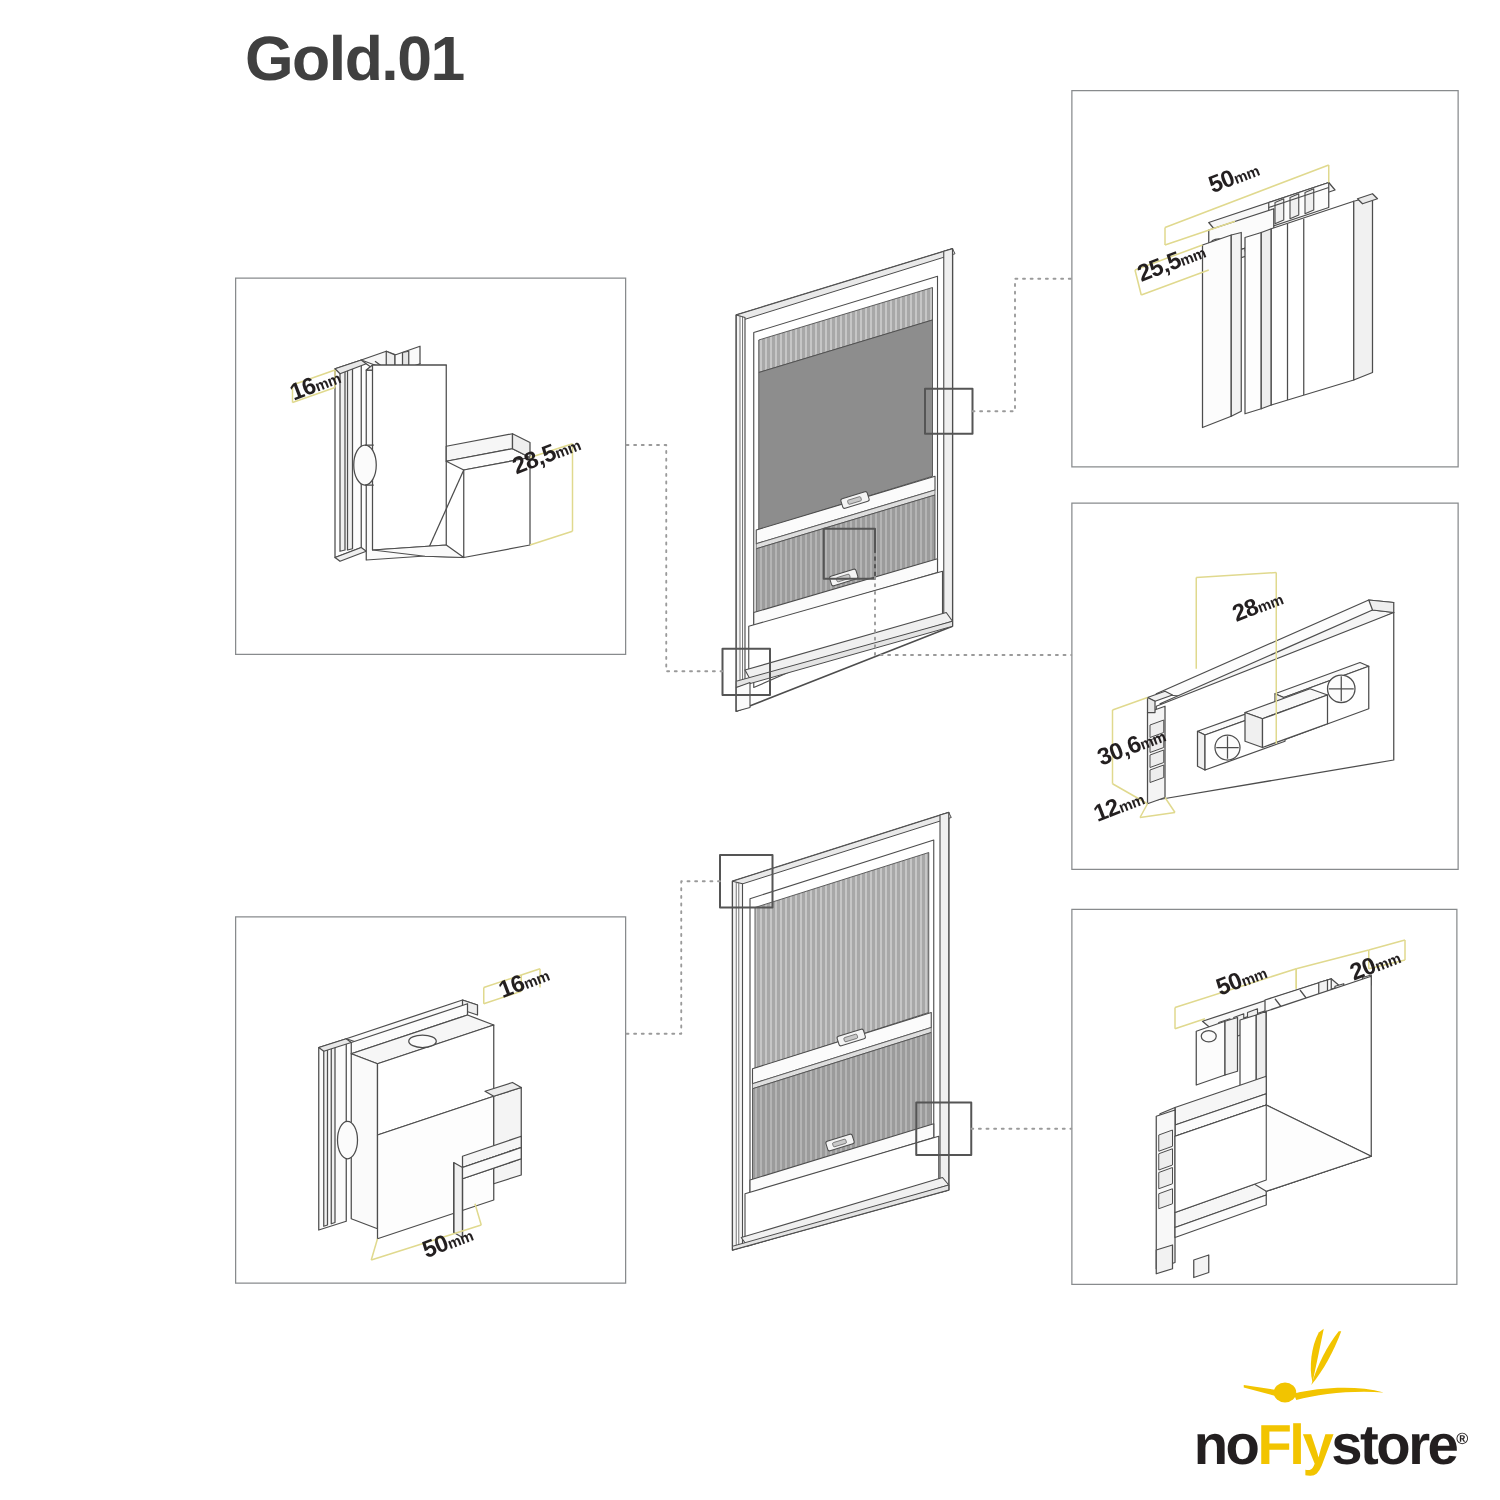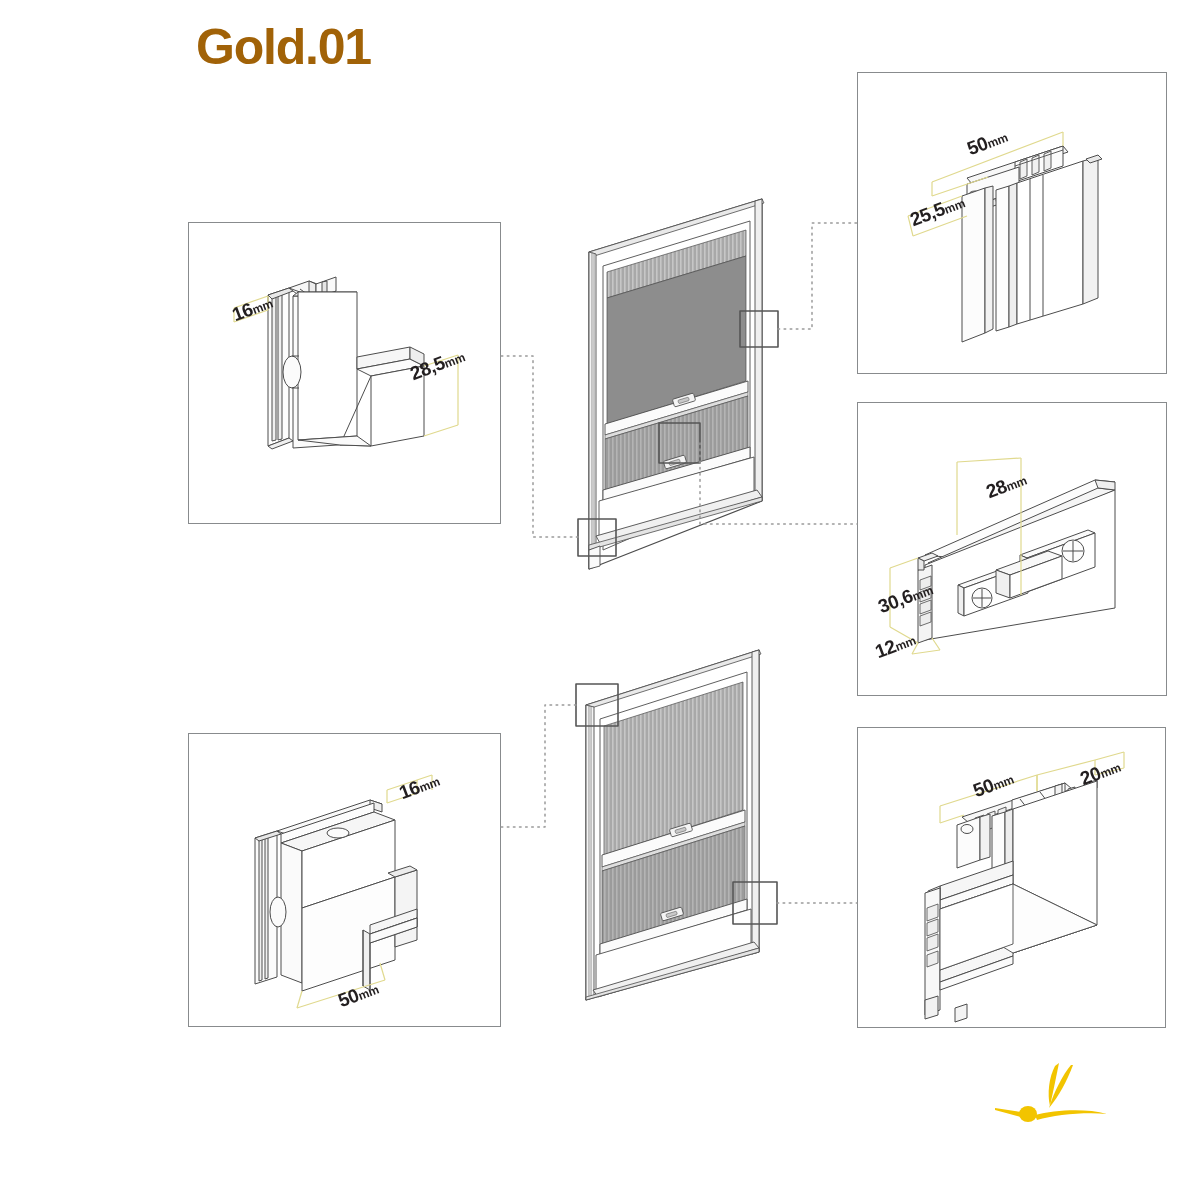--- a/index.html
+++ b/index.html
@@ -21,21 +21,21 @@
     height: 1200px;
   }
   #page-title {
     position: absolute;
     left: 196px;
     top: 22px;
     font-family: "Liberation Sans", sans-serif;
     font-size: 50px;
     font-weight: bold;
     letter-spacing: -1.2px;
-    color: #a16207;
+    color: #404040;
     line-height: 1;
     white-space: nowrap;
   }
   .detail-panel {
     position: absolute;
     border: 1.4px solid #888b8d;
     background: #ffffff;
     box-sizing: border-box;
   }
   #panel-tl { left: 188px; top: 222px; width: 313px; height: 302px; }
@@ -508,15 +508,16 @@
   <div id="logo">
     <svg width="226" height="76" viewBox="0 0 226 76" xmlns="http://www.w3.org/2000/svg">
 
       <path d="M104,3 C101,18 98,32 95,46 C92,34 94,17 100,6 Z" fill="#f2c400"></path>
       <path d="M118,5 C112,21 104,36 94,48 C99,32 107,16 116,5 Z" fill="#f2c400"></path>
 
       <ellipse cx="73" cy="54" rx="9" ry="8" fill="#f2c400"></ellipse>
       <path d="M66,52 L40,48 L40,50 L66,57 Z" fill="#f2c400"></path>
       <path d="M80,55 C100,50 130,48 152,54 C128,52 100,55 82,60 Z" fill="#f2c400"></path>
     </svg>
+    <div id="logo-word"><span>no</span><span class="fly">Fly</span><span>store</span><span id="logo-reg">®</span></div>
   </div>
 
 </div>
 
 </body></html>

